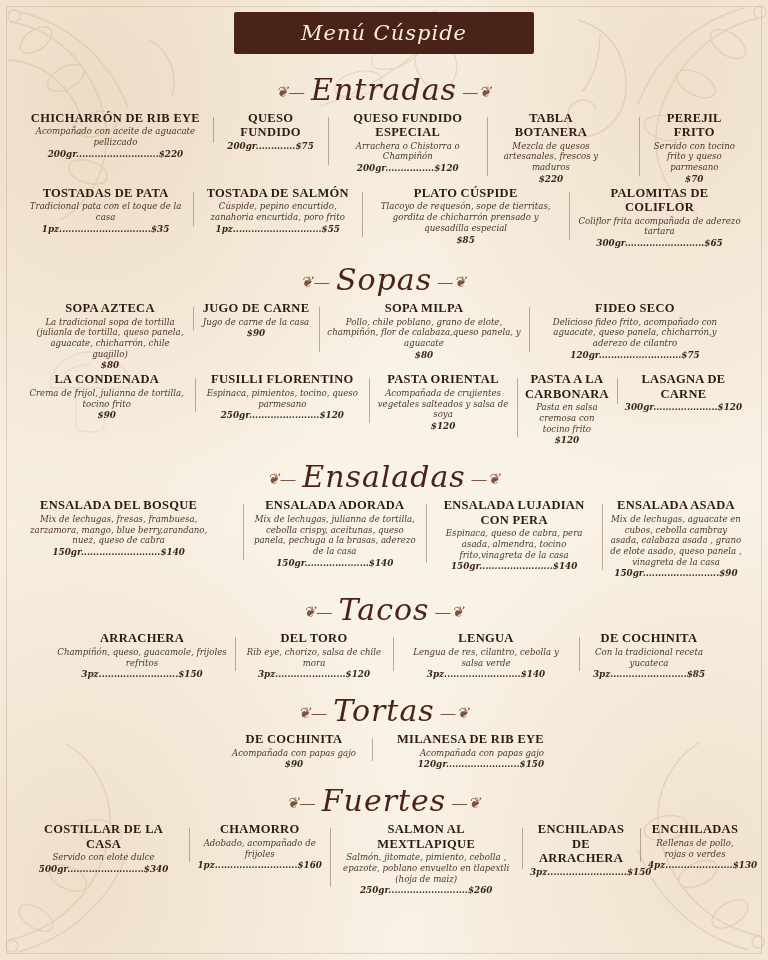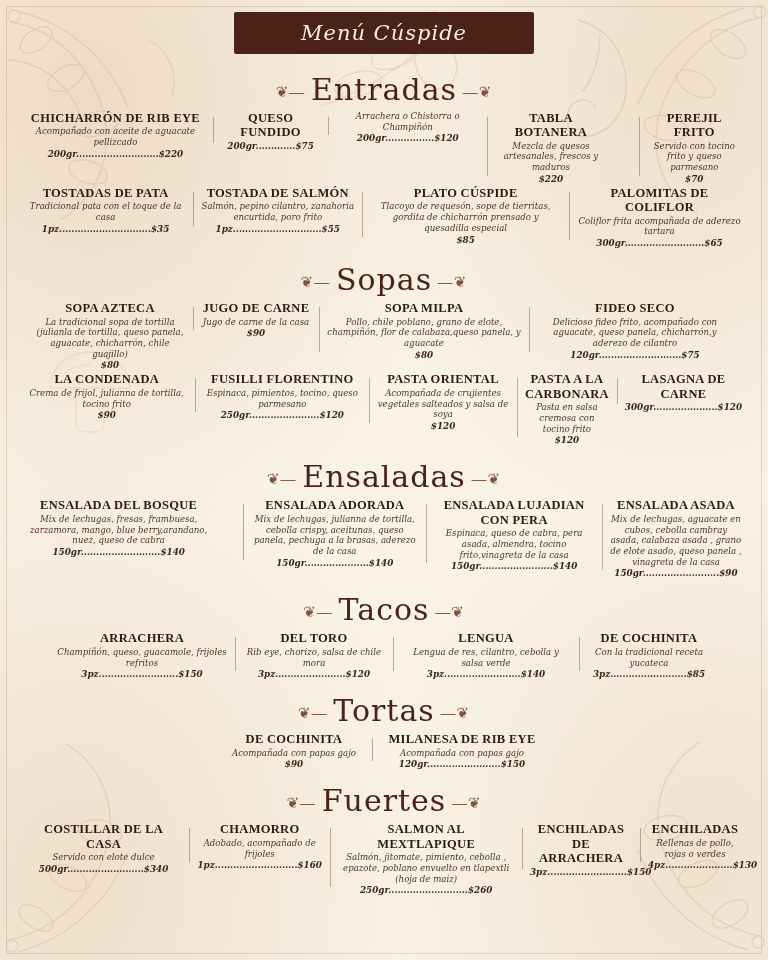--- a/index.html
+++ b/index.html
@@ -72,20 +72,21 @@
     font-family: "DejaVu Serif", serif;
     font-style: italic;
     font-size: 21px;
     letter-spacing: 1px;
   }
 
   
   .section-title {
     text-align: center;
     font-family: "DejaVu Serif", serif;
+    font-style: italic;
     font-size: 30px;
     color: #4a2318;
     margin: 14px 0 2px;
     letter-spacing: 1px;
     position: relative;
   }
   .section-title .flourish {
     color: #6b3a22;
     font-size: 15px;
     vertical-align: middle;
@@ -240,20 +241,21 @@
           <div class="item" style="width: 196px;">
             <div class="item-name">CHICHARRÓN DE RIB EYE</div>
             <div class="item-desc">Acompañado con aceite de aguacate pellizcado</div>
             <div class="item-price">200gr...........................$220</div>
           </div>
           <div class="item" style="width: 116px;">
             <div class="item-name">QUESO FUNDIDO</div>
             <div class="item-price">200gr.............$75</div>
           </div>
           <div class="item" style="width: 160px;">
+            <div class="item-name">QUESO FUNDIDO ESPECIAL</div>
             <div class="item-desc">Arrachera o Chistorra o Champiñón</div>
             <div class="item-price">200gr................$120</div>
           </div>
           <div class="item" style="width: 128px;">
             <div class="item-name">TABLA BOTANERA</div>
             <div class="item-desc">Mezcla de quesos artesanales, frescos y maduros</div>
             <div class="item-price">$220</div>
           </div>
           <div class="item" style="width: 112px; margin-left: 24px;">
             <div class="item-name">PEREJIL FRITO</div>
@@ -262,21 +264,21 @@
           </div>
         </div>
         <div class="row">
           <div class="item" style="width: 178px;">
             <div class="item-name">TOSTADAS DE PATA</div>
             <div class="item-desc">Tradicional pata con el toque de la casa</div>
             <div class="item-price">1pz..............................$35</div>
           </div>
           <div class="item" style="width: 172px;">
             <div class="item-name">TOSTADA DE SALMÓN</div>
-            <div class="item-desc">Salmón, pepino cilantro, zanahoria encurtida, poro frito</div>
+            <div class="item-desc">Cúspide, pepino encurtido, zanahoria encurtida, poro frito</div>
             <div class="item-price">1pz.............................$55</div>
           </div>
           <div class="item" style="width: 210px;">
             <div class="item-name">PLATO CÚSPIDE</div>
             <div class="item-desc">Tlacoyo de requesón, sope de tierritas, gordita de chicharrón prensado y quesadilla especial</div>
             <div class="item-price">$85</div>
           </div>
           <div class="item" style="width: 184px;">
             <div class="item-name">PALOMITAS DE COLIFLOR</div>
             <div class="item-desc">Coliflor frita acompañada de aderezo tartara</div>
@@ -386,21 +388,21 @@
         </div>
       </div>
       <div class="section">
         <div class="section-title"><span class="flourish">❦― </span><span>Tortas</span><span class="flourish"> ―❦</span></div>
         <div class="row">
           <div class="item" style="width: 156px;">
             <div class="item-name">DE COCHINITA</div>
             <div class="item-desc">Acompañada con papas gajo</div>
             <div class="item-price">$90</div>
           </div>
-          <div class="item" style="width: 180px;">
+          <div class="item" style="width: 180px; text-align: right;">
             <div class="item-name">MILANESA DE RIB EYE</div>
             <div class="item-desc">Acompañada  con papas gajo</div>
             <div class="item-price">120gr........................$150</div>
           </div>
         </div>
       </div>
       <div class="section">
         <div class="section-title"><span class="flourish">❦― </span><span>Fuertes</span><span class="flourish"> ―❦</span></div>
         <div class="row">
           <div class="item" style="width: 182px;">

